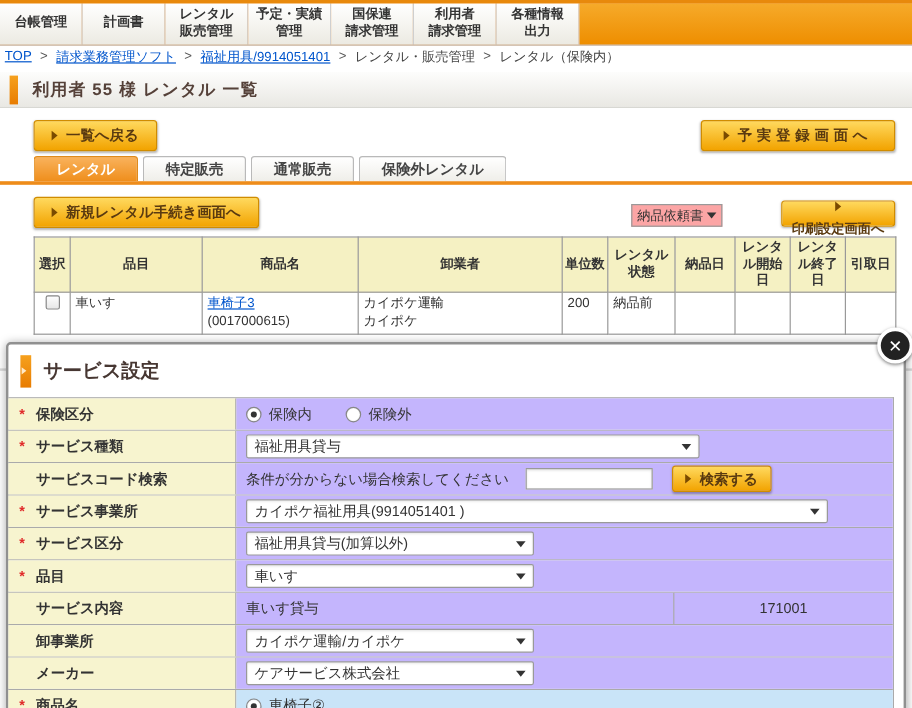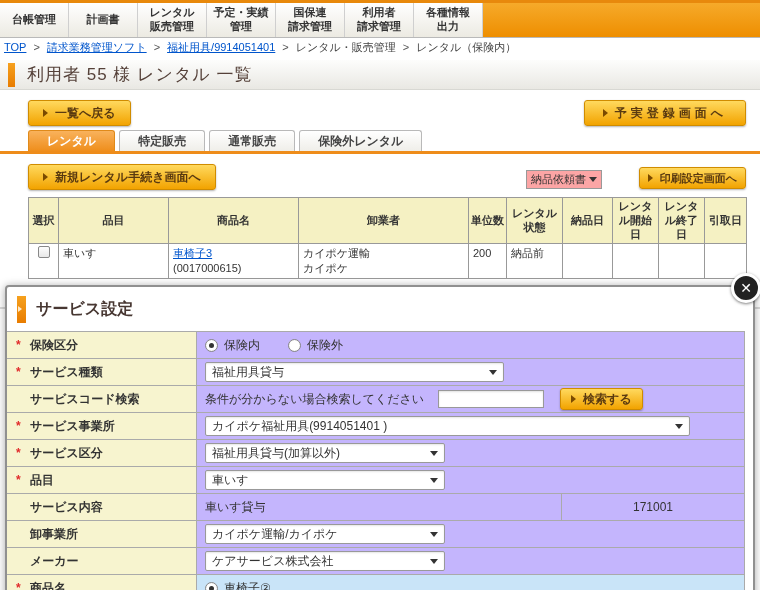--- a/index.html
+++ b/index.html
@@ -20,21 +20,21 @@
     white-space:pre-line; cursor:pointer;
   }
   .nav-fill { flex:1; background:linear-gradient(#F6AA2A,#EE8E00); }
   
   .breadcrumb { height:18px; display:flex; align-items:center; padding:2px 4px; font-size:11px; color:#444; }
   .crumb-link { color:#0055CC; text-decoration:underline; cursor:pointer; }
   .crumb-sep { margin:0 7px; color:#555; }
   
   .titlebar { margin-top:4px; height:30px; background:linear-gradient(#FDFDFC,#E9E8E3); border-bottom:1px solid #D8D8D3; display:flex; align-items:center; }
   .title-accent { width:7px; height:24px; margin-left:8px; margin-right:12px; background:linear-gradient(#F6A11E,#E87C00); }
-  .page-title { font-size:17px; font-weight:normal; color:#554139; letter-spacing:1px; }
+  .page-title { font-size:14px; font-weight:bold; color:#554139; letter-spacing:1px; }
   
   .btn {
     display:inline-flex; align-items:center; gap:7px;
     background:linear-gradient(#FFD95E,#F2A300); border:1px solid #D08C00; border-radius:3px;
     color:#5A3A10; font-weight:bold; font-size:12px; height:26px; padding:0 14px;
     box-shadow:0 1px 2px rgba(0,0,0,.3); cursor:pointer;
   }
   .tri-r { width:0;height:0;border-left:5px solid #7A4A00;border-top:4px solid transparent;border-bottom:4px solid transparent; }
   .btnrow { margin-top:10px; height:26px; position:relative; }
   .back-btn { margin-left:28px; }
@@ -50,21 +50,21 @@
   .tab.active { background:linear-gradient(#F9B25C,#EF8E1C); color:#fff; border-color:#E08A1A; }
   .tabs-underline { height:3px; background:#EE8C1A; }
   
   .toolbar { margin-top:10px; height:28px; position:relative; }
   .newrental-btn { position:absolute; left:28px; top:0; }
   .doc-select {
     position:absolute; right:158px; top:6px; width:76px; height:19px;
     border:1px solid #999; background:#fca5a5; display:flex; align-items:center; justify-content:space-between;
     font-size:11px; padding:0 4px; cursor:pointer;
   }
-  .print-btn { position:absolute; right:14px; top:3px; height:22px; font-size:11px; padding:0 8px; }
+  .print-btn { position:absolute; right:14px; top:3px; height:22px; font-size:11px; padding:0 8px;flex-direction:column; }
   .caret { width:0;height:0;border-top:5px solid #333;border-left:4px solid transparent;border-right:4px solid transparent; }
   
   .grid { margin:5px 0 0 28px; border-collapse:collapse; font-size:11px; table-layout:fixed; width:718px; }
   .grid th { background:#F5F1C3; border:1px solid #999; font-weight:bold; text-align:center; padding:2px 1px; line-height:1.25; color:#333; }
   .grid td { border:1px solid #999; padding:2px 4px; vertical-align:top; background:#fff; line-height:1.35; }
   .td-center { text-align:center; vertical-align:middle; }
   .checkbox { display:inline-block; width:12px; height:12px; border:1px solid #888; background:linear-gradient(#FDFDFD,#E8E8E8); border-radius:2px; cursor:pointer; }
   .prod-link { color:#0055CC; text-decoration:underline; cursor:pointer; }
   .pre-line { white-space:pre-line; }
   .total-line { margin:5px 0 0 28px; font-size:11px; color:#333; }
@@ -96,21 +96,21 @@
   .fvalue { flex:1; display:flex; align-items:center; padding-left:8px; font-size:12px; background:#c4b5fd; gap:6px; }
   .fvalue.blue { background:#C9E4F8; }
   .radio { display:inline-block; width:13px; height:13px; border-radius:50%; border:1px solid #888; background:radial-gradient(#fff 55%,#DDD); position:relative; cursor:pointer; flex:none; }
   .radio.checked::after { content:""; position:absolute; left:3px; top:3px; width:5px; height:5px; border-radius:50%; background:#333; }
   .radio-gap { margin-left:22px; }
   .sel {
     height:20px; border:1px solid #999; border-radius:2px; background:#fff;
     display:flex; align-items:center; justify-content:space-between; padding:0 6px;
     font-size:12px; box-shadow:inset 0 1px 2px rgba(0,0,0,.10); cursor:pointer;
   }
-  .sel-w365 { width:299px; } .sel-w485 { width:485px; } .sel-w240 { width:240px; }
+  .sel-w365 { width:378px; } .sel-w485 { width:485px; } .sel-w240 { width:240px; }
   .search-input { width:106px; height:18px; border:1px solid #999; box-shadow:inset 0 1px 2px rgba(0,0,0,.12); margin-left:8px; font-size:12px; padding:0 3px; }
   .search-btn { height:22px; font-size:12px; padding:0 10px; margin-left:10px; }
   .code-cell {
     margin-left:auto; flex:0 0 183px; align-self:stretch; border-left:1px solid #AAA;
     display:flex; align-items:center; justify-content:center; font-size:12px;
   }
 </style>
 </head>
 <body>
 

